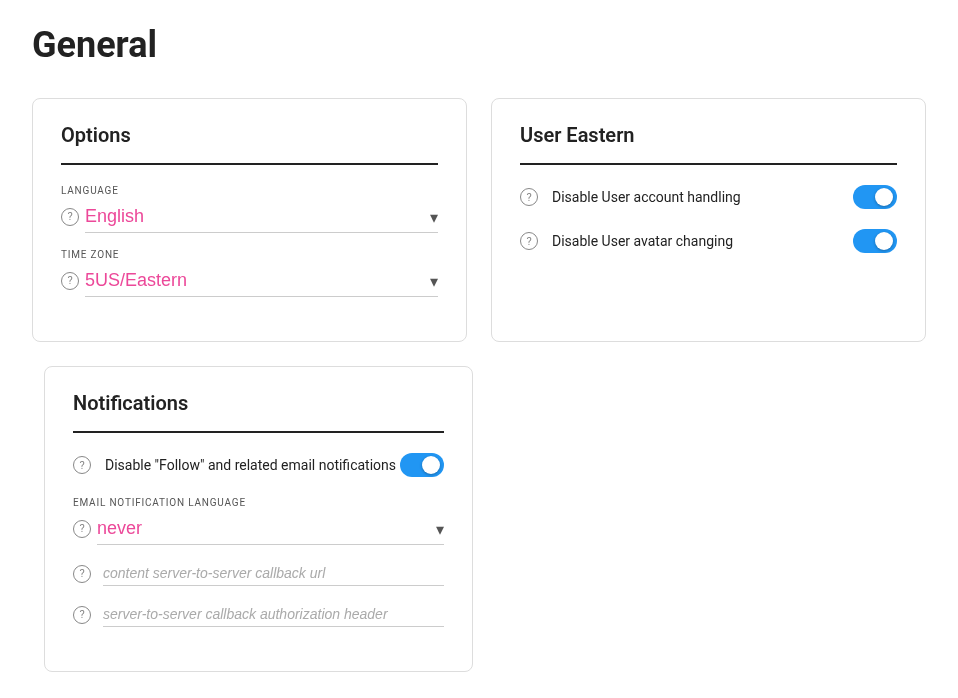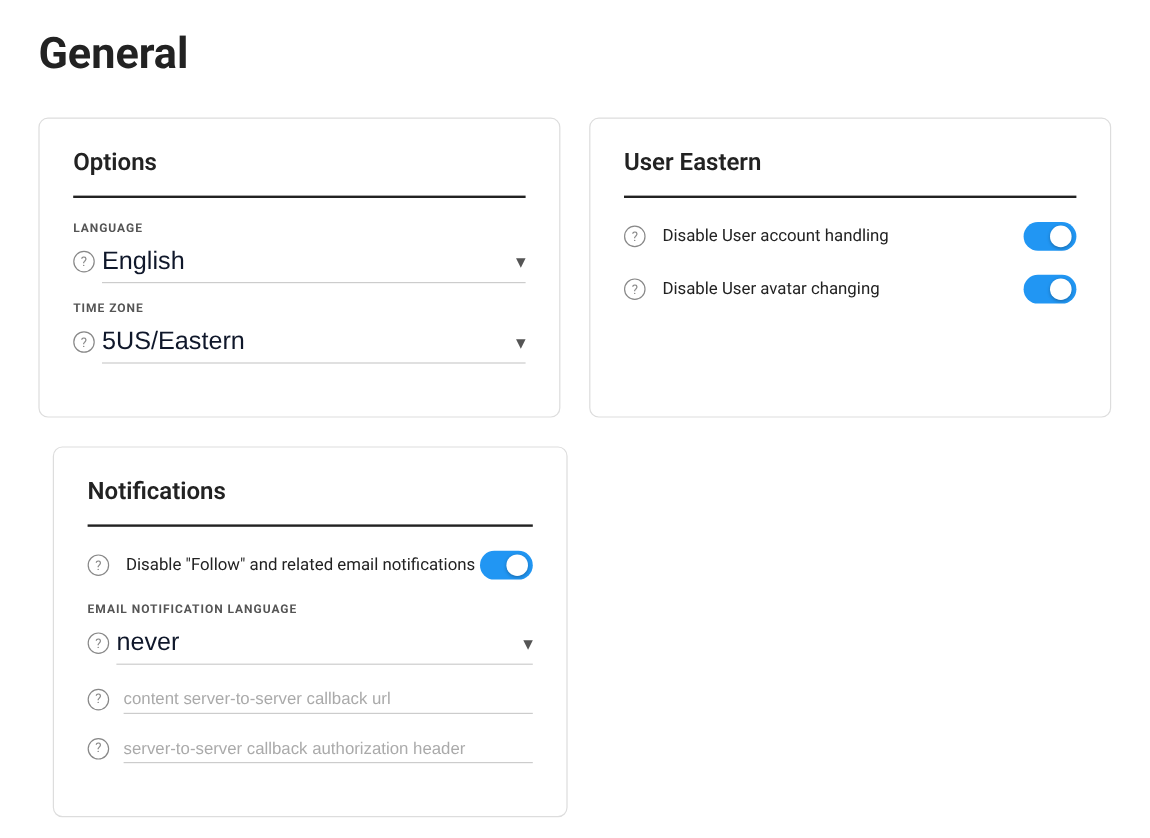--- a/index.html
+++ b/index.html
@@ -35,21 +35,21 @@
     .card-divider {
       border: none;
       border-top: 2px solid #222;
       margin-bottom: 20px;
     }
     .field-group {
       margin-bottom: 16px;
     }
     .field-label {
       font-size: 10px;
-      font-weight: 700;
+      font-weight: 400;
       letter-spacing: 0.08em;
       color: #555;
       margin-bottom: 4px;
       display: flex;
       align-items: center;
       gap: 6px;
     }
     .select-wrapper {
       position: relative;
       display: flex;
@@ -67,22 +67,22 @@
       color: #888;
       flex-shrink: 0;
       margin-right: 6px;
       cursor: pointer;
     }
     select {
       appearance: none;
       border: none;
       border-bottom: 1.5px solid #ccc;
       padding: 6px 28px 6px 0;
-      font-size: 21px;
-      color: #0f172a;
+      font-size: 18px;
+      color: #ec4899;
       background: transparent;
       width: 100%;
       cursor: pointer;
       outline: none;
     }
     .select-row {
       display: flex;
       align-items: center;
       width: 100%;
     }
@@ -148,20 +148,21 @@
     }
     .input-row input {
       border: none;
       border-bottom: 1.5px solid #ccc;
       font-size: 14px;
       color: #c2410c;
       flex: 1;
       padding: 4px 0;
       outline: none;
       background: transparent;
+      font-style: italic;
     }
     .input-row input::placeholder {
       color: #aaa;
     }
   </style>
 </head>
 <body>
 
 <h1>General</h1>
 

